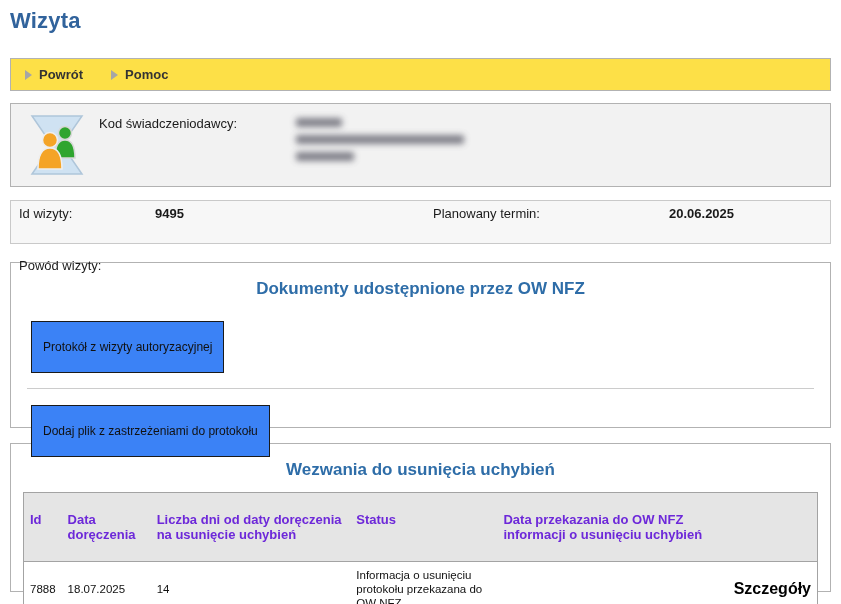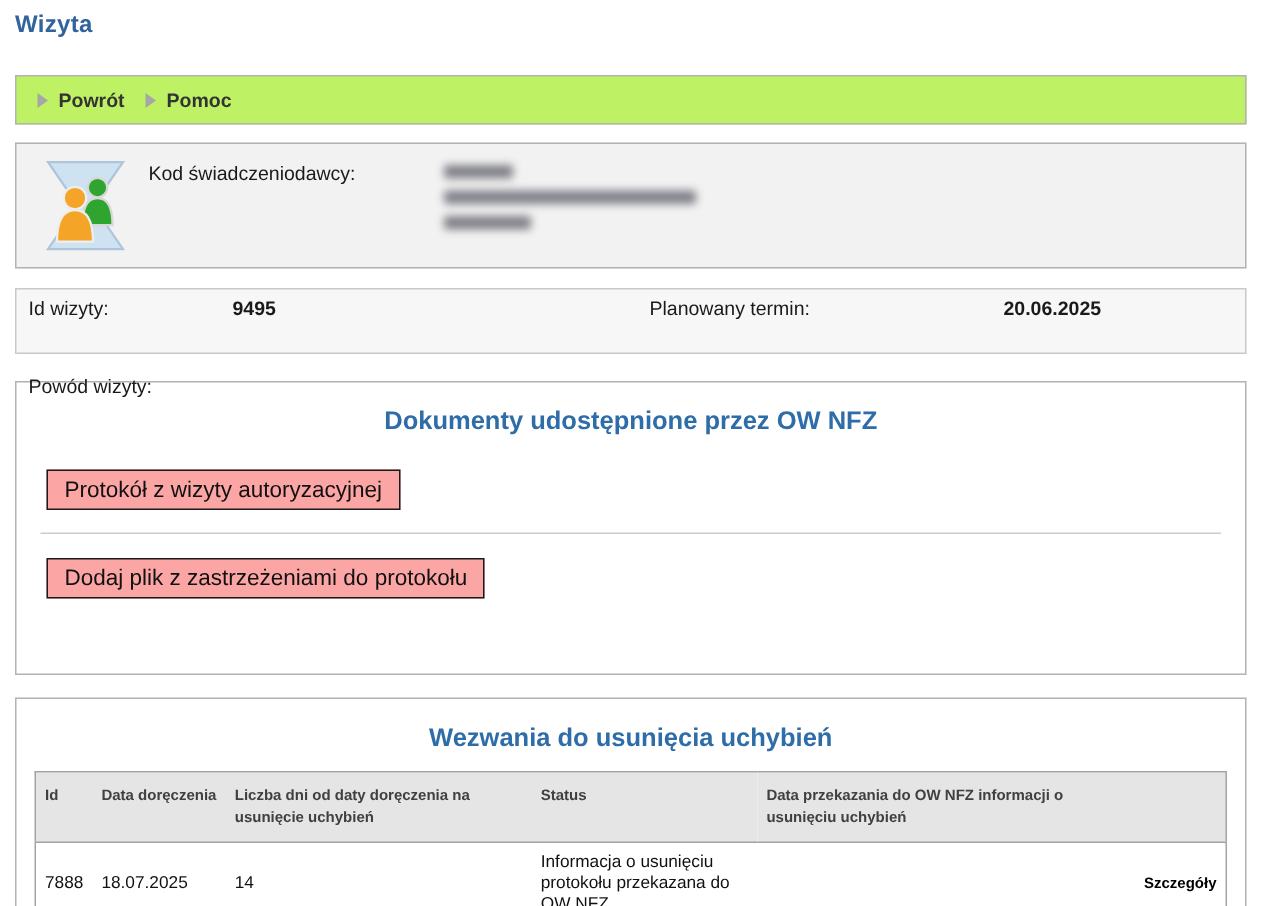--- a/index.html
+++ b/index.html
@@ -8,29 +8,29 @@
     width: 841px; height: 604px;
     font-family: "Liberation Sans", "DejaVu Sans", sans-serif;
     font-size: 13px; color: #1a1a1a;
     overflow: hidden;
   }
   .page { width: 841px; position: relative; }
 
   
   .page-title {
     margin: 8px 10px 24px 10px;
-    font-size: 16px; font-weight: bold; color: #31639C;
+    font-size: 22px; font-weight: bold; color: #31639C;
     letter-spacing: 0.2px;
   }
 
   
   .toolbar {
     margin: 0 10px; height: 33px;
-    background: #bef264; border: 1px solid #B2B2B2;
-    display: flex; align-items: center; gap: 14px;
+    background: #fde047; border: 1px solid #B2B2B2;
+    display: flex; align-items: center; gap: 28px;
     padding: 0 14px;
   }
   .toolbar-item {
     display: flex; align-items: center; gap: 7px;
     cursor: pointer;
   }
   .toolbar-item .label { font-weight: bold; color: #333333; font-size: 13px; }
   .tri {
     width: 0; height: 0; display: inline-block;
     border-top: 5px solid transparent;
@@ -75,58 +75,58 @@
     background: #ffffff; border: 1px solid #B2B2B2;
     padding: 12px 12px 18px 12px;
   }
   .section-heading {
     text-align: center; color: #2E6DA8;
     font-size: 17px; font-weight: bold;
     margin: 4px 0 22px 0;
   }
   .btn {
     display: inline-block;
-    background: #fca5a5; border: 1px solid #1a1a1a;
+    background: #3b82f6; border: 1px solid #1a1a1a;
     font-family: "Liberation Sans", sans-serif;
-    font-size: 15px; color: #111; padding: 4px 11px;
+    font-size: 12px; color: #111; padding: 18px 11px;
     margin-left: 8px; cursor: pointer;
   }
   .section-divider {
     border: 0; border-top: 1px solid #CCCCCC;
     margin: 15px 4px 16px 4px;
   }
-  .documents-section { height: 196px; }
+  .documents-section { height: 166px; }
 
   
   .violations-section { margin-top: 15px; height: 149px; padding-bottom: 12px; }
   .violations-section .section-heading { margin-bottom: 12px; }
   table.violations {
     width: 100%; border-collapse: collapse;
     border: 1px solid #A3A3A3;
   }
   table.violations thead tr { background: #E5E5E5; }
   table.violations th {
-    color: #404040; font-weight: bold; font-size: 10px;
+    color: #6d28d9; font-weight: bold; font-size: 13px;
     text-align: left; vertical-align: top;
-    padding: 8px 6px; line-height: 15px;
+    padding: 19px 6px; line-height: 15px;
   }
   table.violations th.col-id { width: 30px; }
   table.violations th.col-date { width: 90px; }
   table.violations th.col-days { width: 212px; }
   table.violations th.col-status { width: 155px; }
   table.violations th.col-infodate { width: 245px; }
   table.violations th.col-details { width: 78px; }
   table.violations tbody tr { background: #ffffff; border-top: 1px solid #A3A3A3; }
   table.violations td {
     font-size: 11.5px; color: #111;
     padding: 6px 6px; line-height: 14px; vertical-align: middle;
     height: 42px;
   }
   td.details-cell { text-align: right; }
-  .details-link { font-weight: bold; color: #000; cursor: pointer; font-size: 10px; }
+  .details-link { font-weight: bold; color: #000; cursor: pointer; font-size: 16px; }
 </style>
 </head>
 <body>
 
 <div class="page">
 
   <h1 class="page-title">Wizyta</h1>
 
   <div class="toolbar">
     <div class="toolbar-item">

